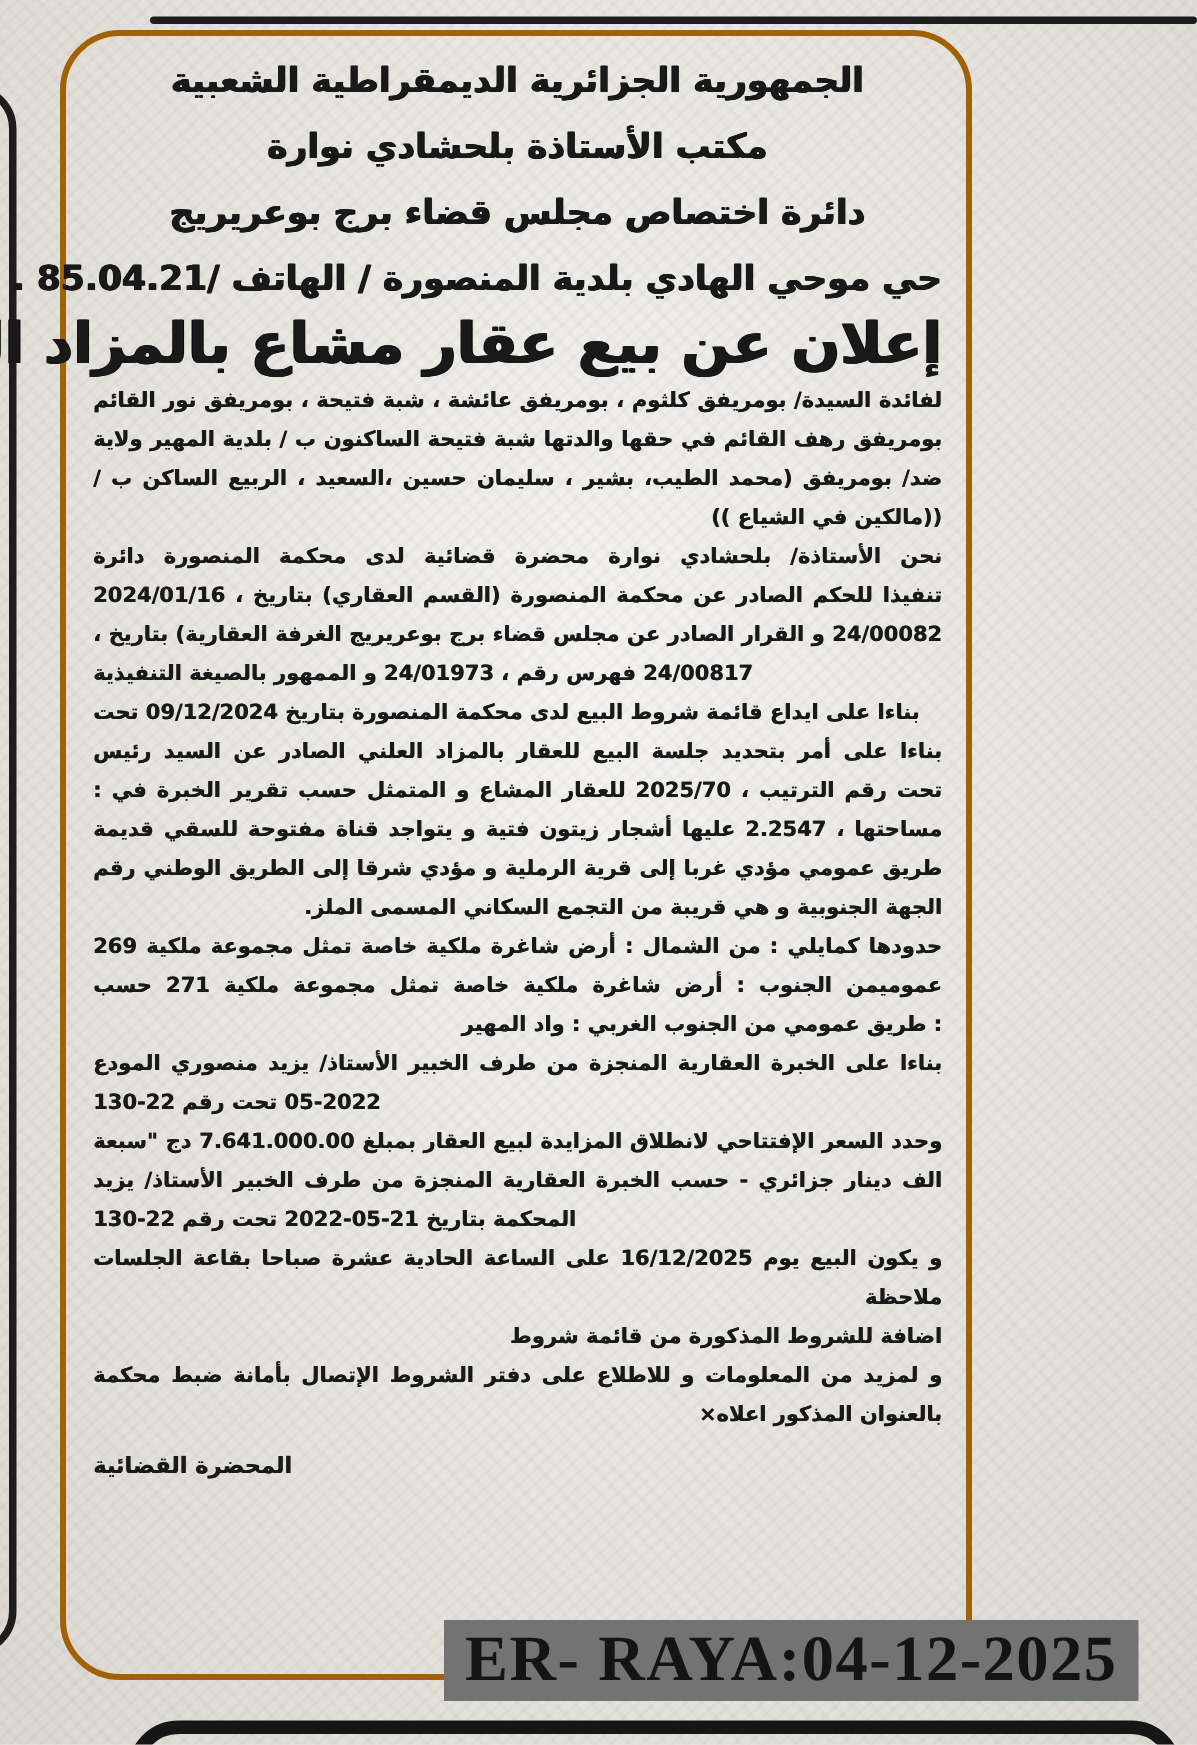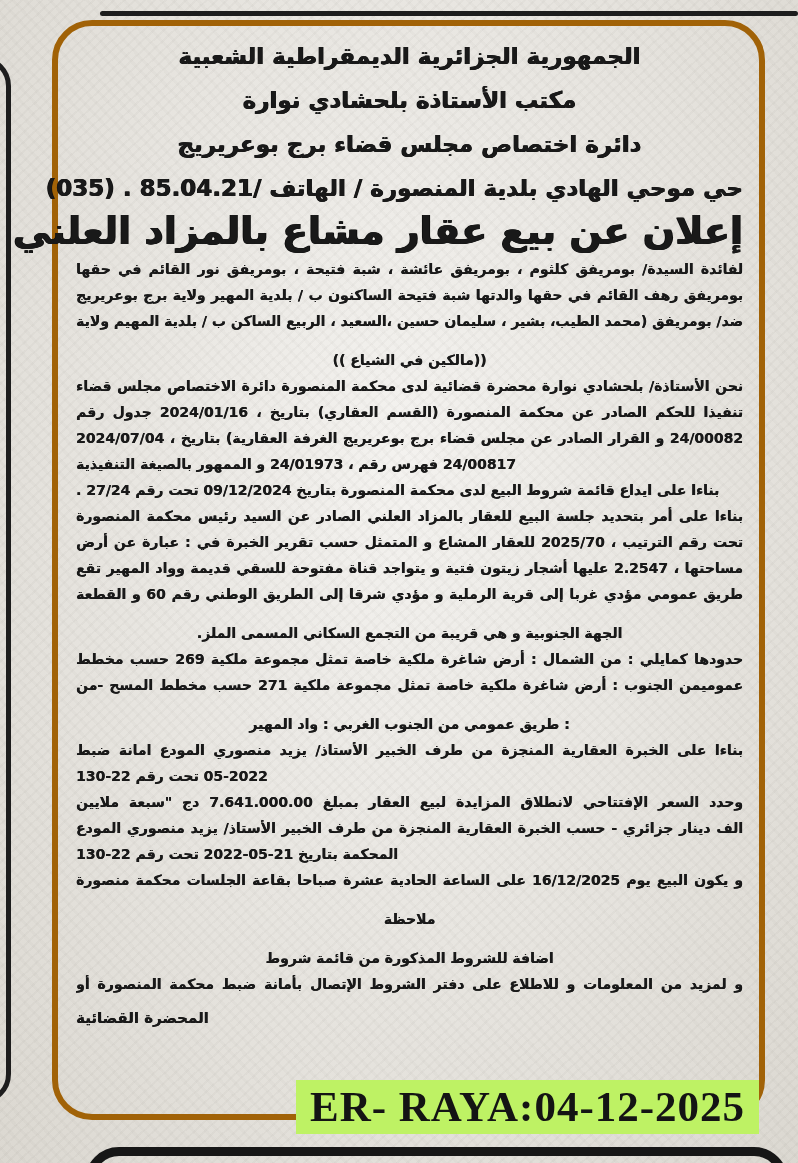--- a/index.html
+++ b/index.html
@@ -16,22 +16,22 @@
 
   
   .top-rule   { position:absolute; top:11px; left:100px; right:0; height:5px; background:#1d1d1d; border-radius:3px; }
   .left-frag  { position:absolute; left:-54px; top:56px; width:65px; height:1048px;
                 border:5px solid #1d1d1d; border-radius:30px; box-sizing:border-box; }
   .frame2     { position:absolute; left:85px; top:1147px; width:703px; height:90px;
                 border:9px solid #161616; border-radius:34px; box-sizing:border-box; }
 
   
   .frame {
-    position:absolute; left:52px; top:20px; width:713px; height:1100px;
-    border:6px solid #a16207; border-radius:40px; box-sizing:border-box;
+    position:absolute; left:40px; top:20px; width:608px; height:1100px;
+    border:4px solid #a16207; border-radius:40px; box-sizing:border-box;
   }
   .content {
     position:absolute; inset:0; padding:8px 16px 0 18px;
     direction:rtl; text-align:center;
     font-weight:bold;
   }
 
   .hline {
     font-size:23px; line-height:44px; white-space:nowrap;
     text-shadow:0.45px 0 0 #111, -0.45px 0 0 #111;
@@ -44,31 +44,31 @@
     font-size:23px; line-height:38px; white-space:nowrap;
     text-shadow:0.55px 0 0 #0f0f0f, -0.55px 0 0 #0f0f0f;
   }
 
   .body-block { margin-top:4px; }
   .ln {
     font-size:14px; line-height:26px; height:26px; overflow:hidden;
     text-shadow:0.3px 0 0 #161616;
   }
   .j { text-align:justify; text-align-last:justify; }
-  .r { text-align:center;margin-top:13px; }
+  .r { text-align:right; }
   .c { text-align:left; }
   .sig { text-align:left; margin-top:8px; font-size:15px; line-height:26px;
          text-shadow:0.35px 0 0 #161616; }
 
   .credit {
     position:absolute; z-index:5; left:296px; top:1080px;
     direction:ltr; white-space:nowrap;
     font-family:"Liberation Serif", serif; font-weight:bold;
     font-size:43px; line-height:54px; letter-spacing:1px; color:#141414;
-    background:#bef264; padding:0 14px;
+    background:#737373; padding:0 14px;
   }
 </style>
 </head>
 <body>
 
 <div class="top-rule"></div>
 <div class="left-frag"></div>
 
 <div class="frame">
   <div class="content">
@@ -102,20 +102,21 @@
       <div class="ln r">: طريق عمومي من الجنوب الغربي : واد المهير</div>
       <div class="ln j">بناءا على الخبرة العقارية المنجزة من طرف الخبير الأستاذ/ يزيد منصوري المودع امانة ضبط المحكمة بتاريخ -21</div>
       <div class="ln c">05-2022 تحت رقم 22-130</div>
       <div class="ln j">وحدد السعر الإفتتاحي لانطلاق المزايدة لبيع العقار بمبلغ 7.641.000.00 دج "سبعة ملايين وستمائة وواحد واربعون</div>
       <div class="ln j">الف دينار جزائري - حسب الخبرة العقارية المنجزة من طرف الخبير الأستاذ/ يزيد منصوري المودع امانة ضبط</div>
       <div class="ln c">المحكمة بتاريخ 21-05-2022 تحت رقم 22-130</div>
       <div class="ln j">و يكون البيع يوم 16/12/2025 على الساعة الحادية عشرة صباحا بقاعة الجلسات محكمة منصورة باعلى عرض</div>
       <div class="ln r">ملاحظة</div>
       <div class="ln r">اضافة للشروط المذكورة من قائمة شروط</div>
       <div class="ln j">و لمزيد من المعلومات و للاطلاع على دفتر الشروط الإتصال بأمانة ضبط محكمة المنصورة أو مكتب المحضرة القضائية</div>
+      <div class="ln r">بالعنوان المذكور اعلاه×</div>
     </div>
 
     <div class="sig">المحضرة القضائية</div>
   </div>
 </div>
 
 <div class="credit">ER- RAYA:04-12-2025</div>
 
 <div class="frame2"></div>
 

